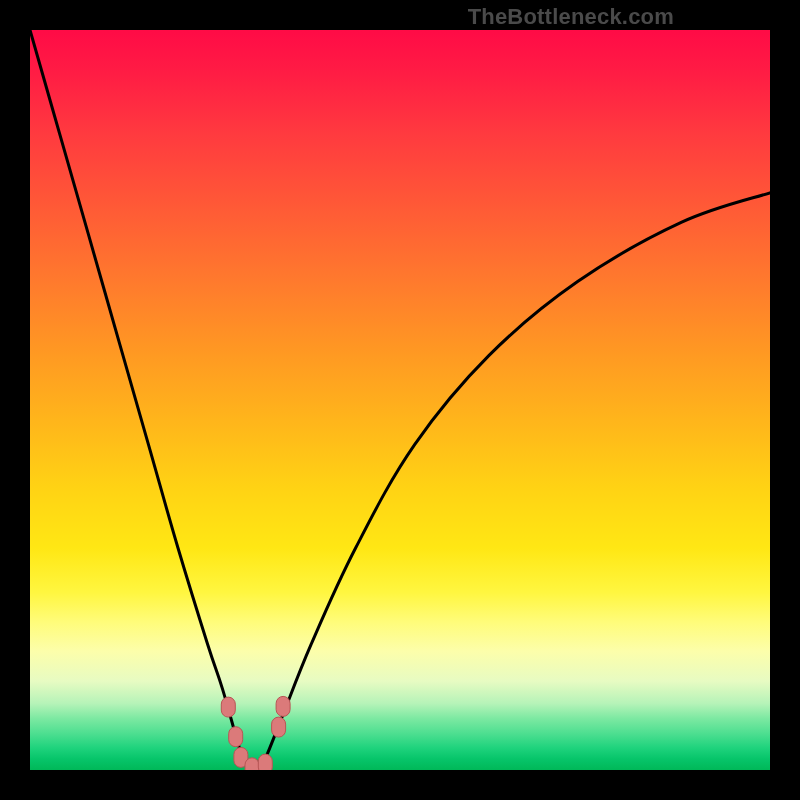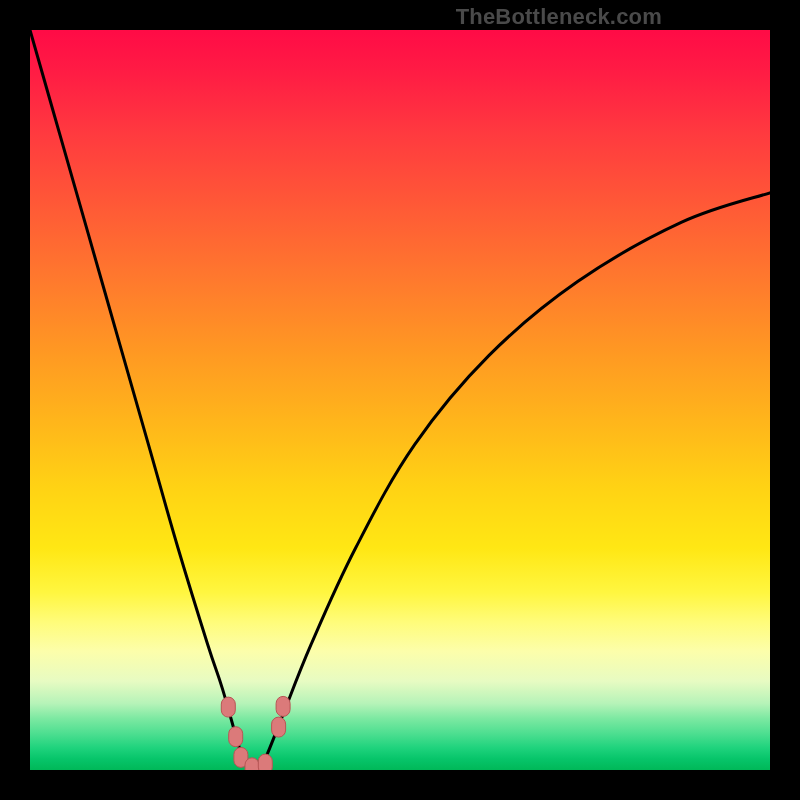--- a/index.html
+++ b/index.html
@@ -8,20 +8,21 @@
     width: 800px;
     height: 800px;
     background: #000;
     overflow: hidden;
   }
   .frame {
     position: absolute;
     left: 0; top: 0;
     width: 676px; height: 800px;
     background: #000;
+    padding-left: 12px;
   }
   .plot {
     position: absolute;
     left: 30px; top: 30px;
     width: 740px; height: 740px;
     overflow: hidden;
   }
   .gradient {
     position: absolute;
     left: 0; top: 0; width: 100%; height: 100%;

